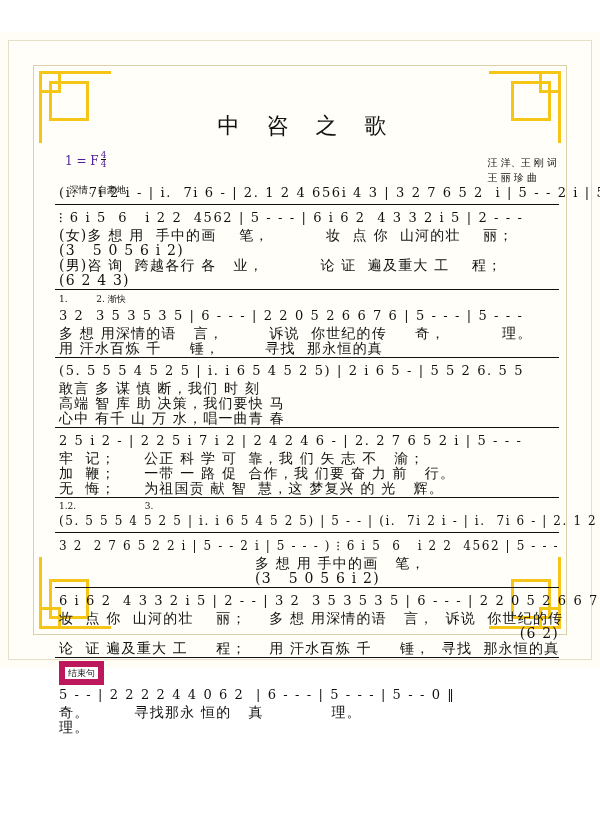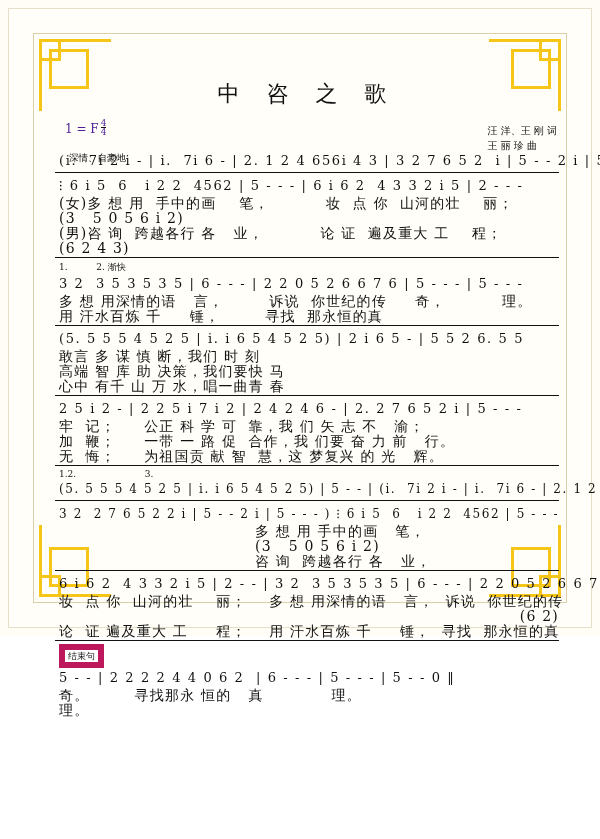--- a/index.html
+++ b/index.html
@@ -12,20 +12,21 @@
     height: 839px;
     font-family: "DejaVu Sans", sans-serif;
     overflow: hidden;
   }
   .page {
     position: relative;
     width: 600px;
     height: 636px;
     background: #fffdf6;
     box-sizing: border-box;
+    margin-top: 32px;
   }
   
   .paper-frame {
     position: absolute;
     left: 8px; top: 8px; right: 8px; bottom: 8px;
     border: 1px solid #e6dfc8;
     background: #fffef8;
   }
   
   .inner-line {
@@ -262,21 +263,20 @@
         <div class="sys">
           <div class="volta"><span>1.2.</span>                        <span>3.</span></div>
           <div class="notes-row small">(5. 5 5 5 4 5 2 5 | i. i 6 5 4 5 2 5) | 5 - - | (i.  7i 2 i - | i.  7i 6 - | 2. 1 2 4 656i 4 3 |</div>
           <div class="staffline"></div>
         </div>
 
         <div class="sys">
           <div class="notes-row small">3 2  2 7 6 5 2 2 i | 5 - - 2 i | 5 - - - ) ⁝ 6 i 5  6   i 2 2  4562 | 5 - - -</div>
           <div class="lyric-row" style="padding-left:200px;">多 想 用 手中的画   笔，</div>
           <div class="lyric-row" style="padding-left:200px;">(3   5 0 5 6 i 2)</div>
-          <div class="lyric-row" style="padding-left:200px;">咨 询  跨越各行 各   业，</div>
           <div class="staffline"></div>
         </div>
 
         <div class="sys">
           <div class="notes-row">6 i 6 2  4 3 3 2 i 5 | 2 - - | 3 2  3 5 3 5 3 5 | 6 - - - | 2 2 0 5 2 6 6 7 6</div>
           <div class="lyric-row">妆  点 你  山河的壮    丽；    多 想 用深情的语   言，  诉说  你世纪的传</div>
           <div class="lyric-row" style="padding-left:150px;text-align:right;">(6 2)</div>
           <div class="lyric-row">论  证 遍及重大 工     程；    用 汗水百炼 千     锤，  寻找  那永恒的真</div>
           <div class="staffline"></div>
         </div>

